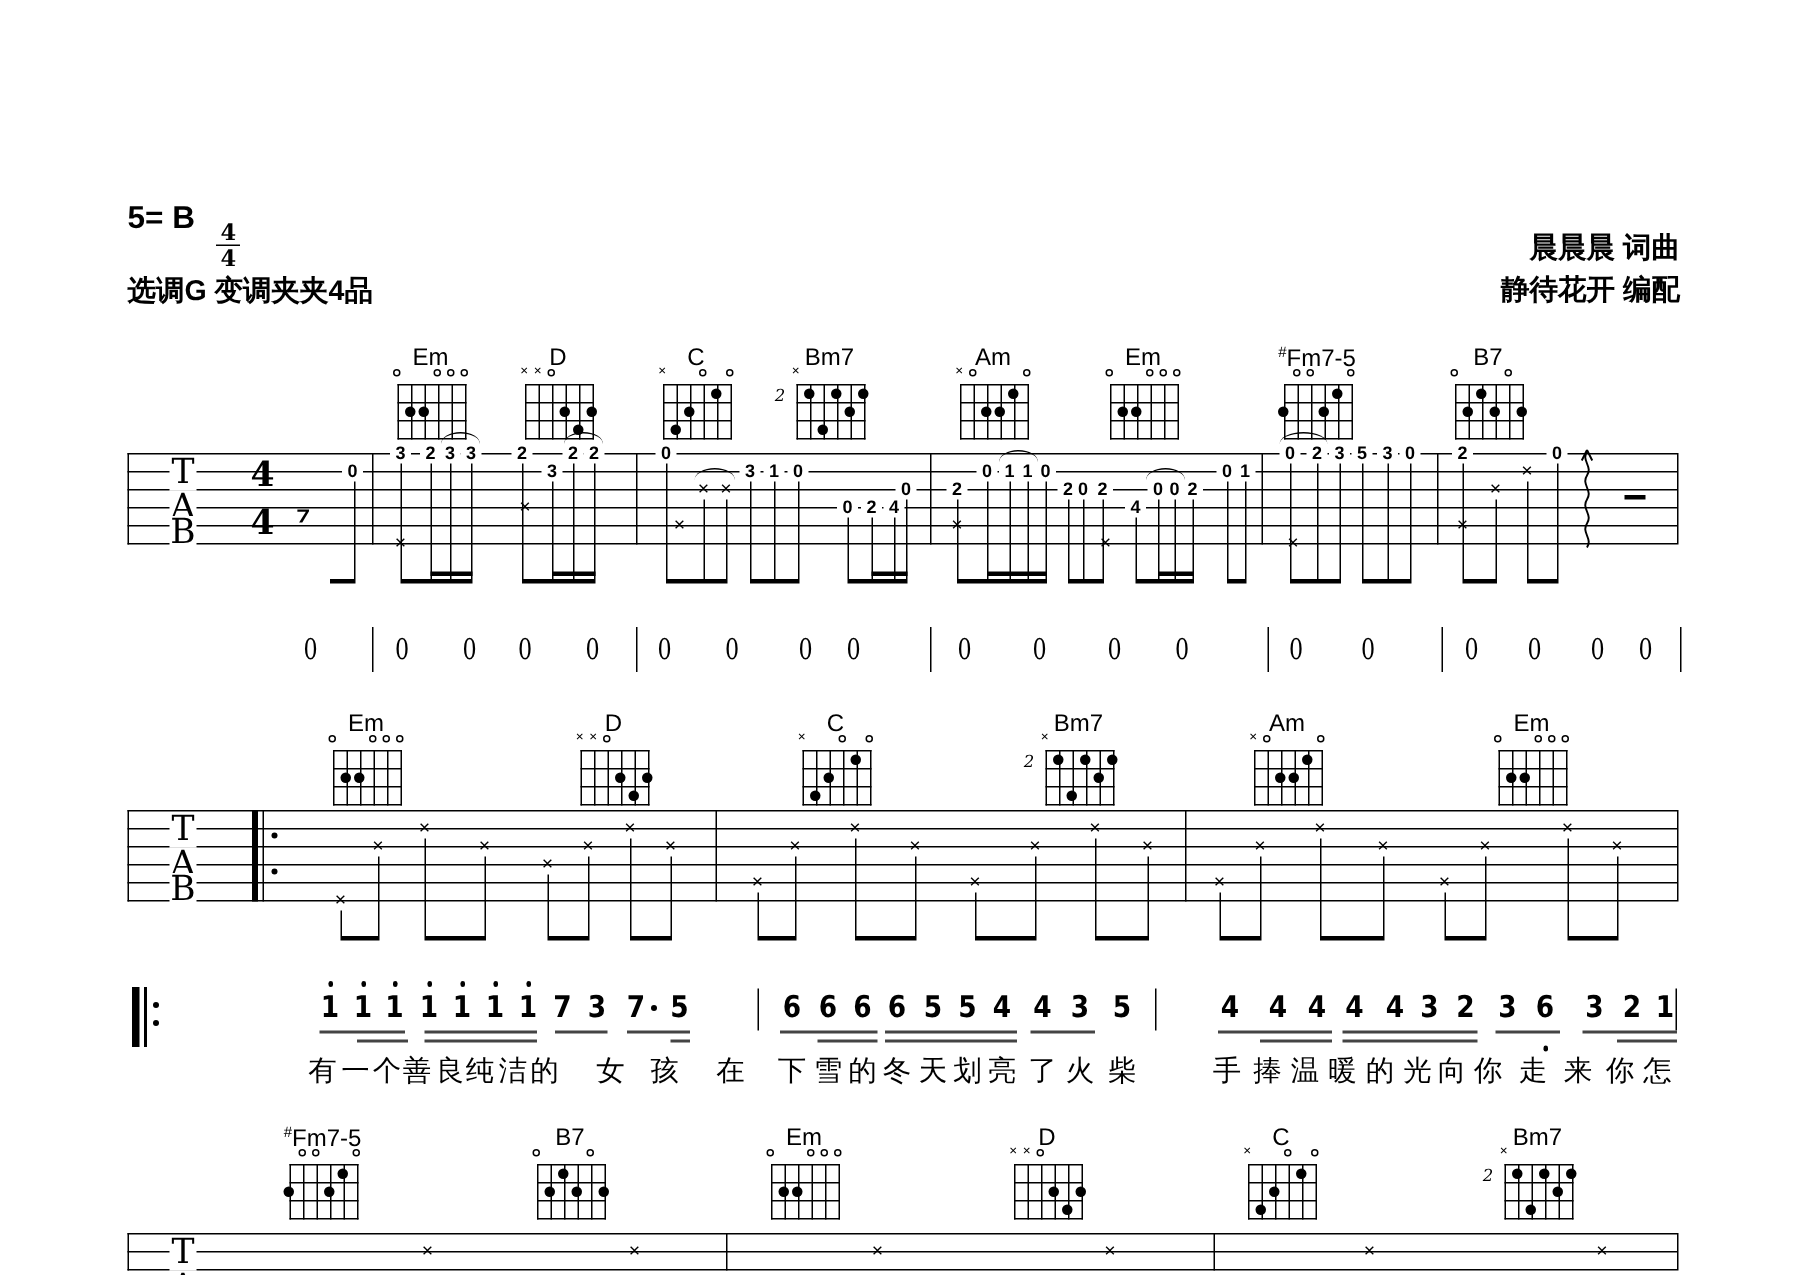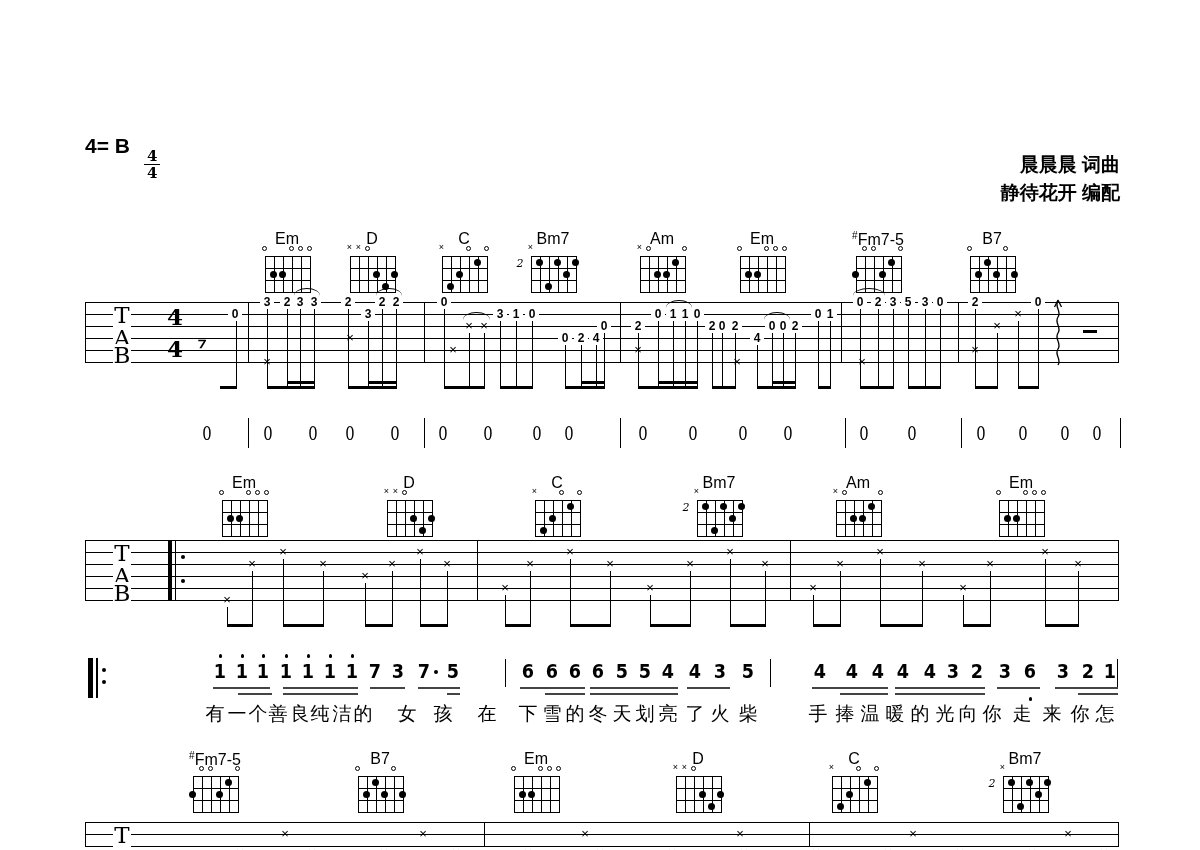--- a/index.html
+++ b/index.html
@@ -17,25 +17,26 @@
   .tuning{position:absolute;left:85px;top:181px;font-size:19px;font-weight:600;}
   .credit1{position:absolute;right:80px;top:152px;font-size:19px;font-weight:600;}
   .credit2{position:absolute;right:80px;top:180px;font-size:19px;font-weight:600;}
   #score div{box-sizing:border-box;}
 </style>
 </head>
 <body>
 
 <div class="page">
   <div class="keyrow">
-    <span>4= B</span><span class="ts">
+    <span>5= B</span><span class="ts">
         <i>4</i>
         <i>4</i>
       </span>
   </div>
+  <div class="tuning">选调G 变调夹夹4品</div>
   <div class="credit1">晨晨晨 词曲</div>
   <div class="credit2">静待花开 编配</div>
   <div id="score">
       <div style="position: absolute; left: 242px; top: 230px; width: 90px; text-align: center; font-size: 16px;">Em</div>
       <div style="position: absolute; left: 261.5px; top: 246px; width: 5px; height: 5px; border: 1px solid rgb(0, 0, 0); border-radius: 50%;"></div>
       <div style="position: absolute; left: 288.5px; top: 246px; width: 5px; height: 5px; border: 1px solid rgb(0, 0, 0); border-radius: 50%;"></div>
       <div style="position: absolute; left: 297.5px; top: 246px; width: 5px; height: 5px; border: 1px solid rgb(0, 0, 0); border-radius: 50%;"></div>
       <div style="position: absolute; left: 306.5px; top: 246px; width: 5px; height: 5px; border: 1px solid rgb(0, 0, 0); border-radius: 50%;"></div>
       <div style="position: absolute; left: 264.5px; top: 256px; width: 46px; height: 1px; background: rgb(0, 0, 0);"></div>
       <div style="position: absolute; left: 264.5px; top: 268px; width: 46px; height: 1px; background: rgb(0, 0, 0);"></div>

